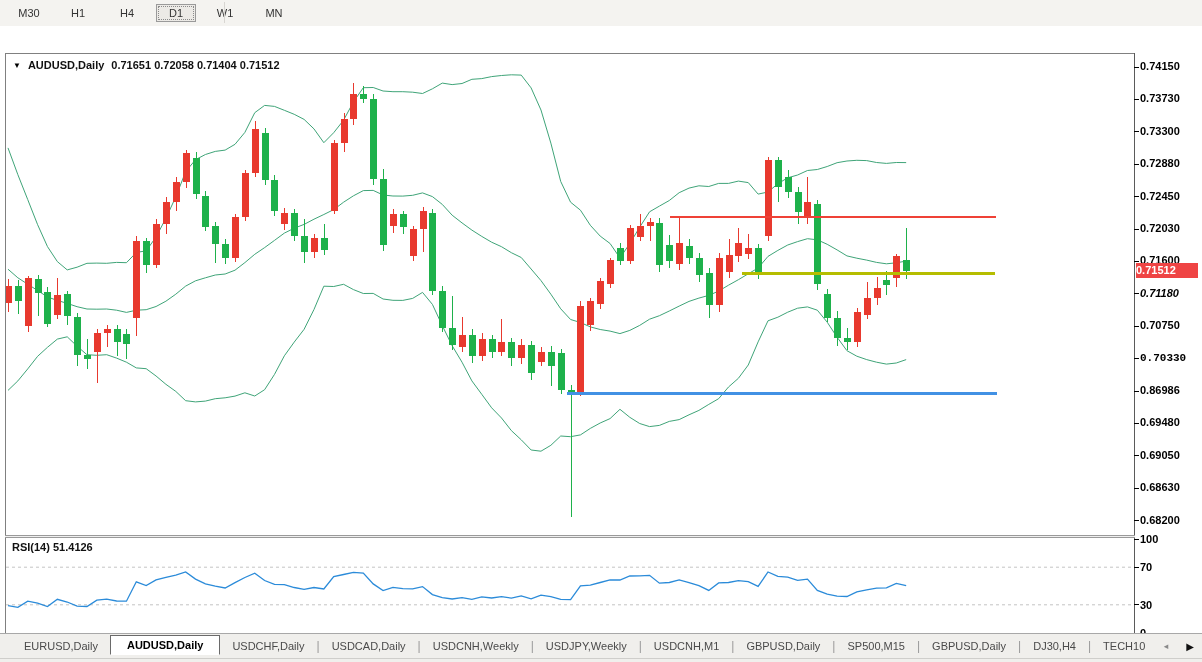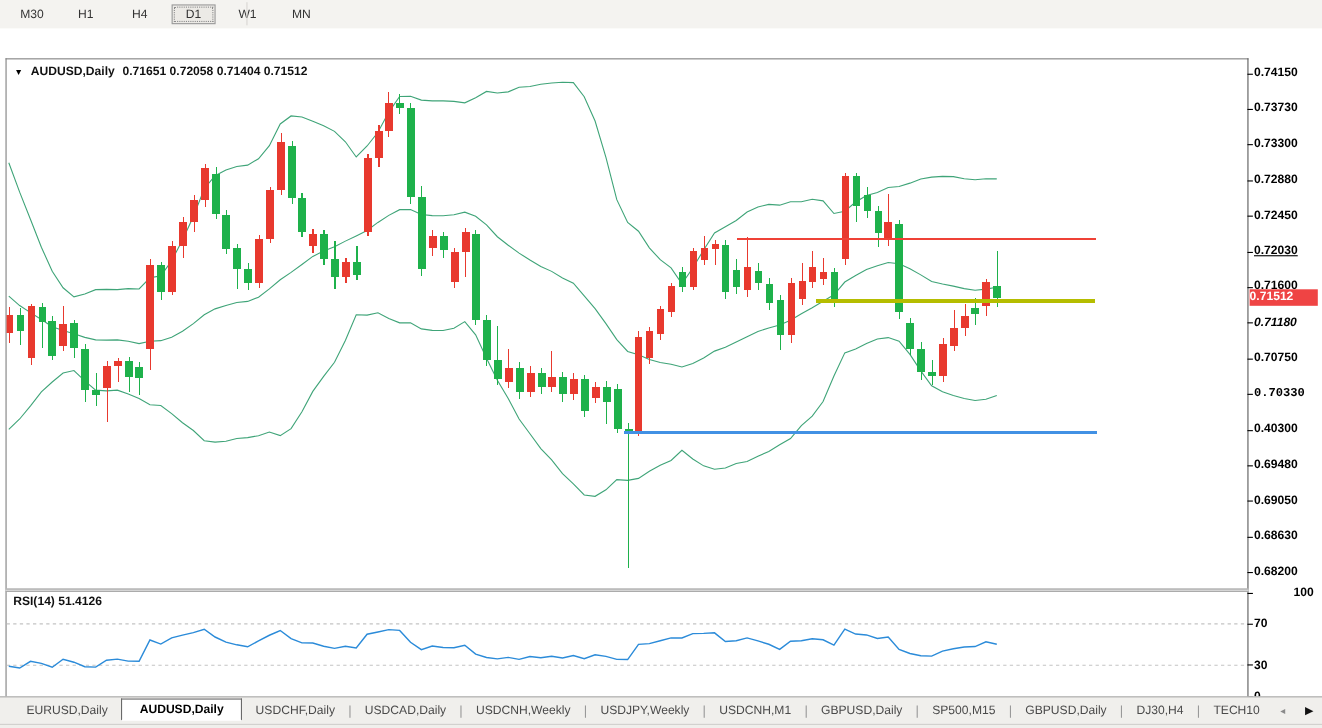--- a/index.html
+++ b/index.html
@@ -284,44 +284,44 @@
         <div class="ylab" style="top: 34px;">0.74150</div>
         <div class="ytick" style="top: 72.9001px;"></div>
         <div class="ylab" style="top: 66.4001px;">0.73730</div>
         <div class="ytick" style="top: 105.3px;"></div>
         <div class="ylab" style="top: 98.8001px;">0.73300</div>
         <div class="ytick" style="top: 137.7px;"></div>
         <div class="ylab" style="top: 131.2px;">0.72880</div>
         <div class="ytick" style="top: 170.1px;"></div>
         <div class="ylab" style="top: 163.6px;">0.72450</div>
         <div class="ytick" style="top: 202.5px;"></div>
-        <div class="ylab" style="top: 196px; text-decoration: underline;">0.72030</div>
+        <div class="ylab" style="top: 196px;">0.72030</div>
         <div class="ytick" style="top: 234.9px;"></div>
         <div class="ylab" style="top: 228.4px;">0.71600</div>
         <div class="ytick" style="top: 267.3px;"></div>
         <div class="ylab" style="top: 260.8px; font-style: italic;">0.71180</div>
         <div class="ytick" style="top: 299.7px;"></div>
         <div class="ylab" style="top: 293.2px;">0.70750</div>
         <div class="ytick" style="top: 332.101px;"></div>
         <div class="ylab" style="top: 325.601px; font-family: Liberation Mono, monospace;">0.70330</div>
         <div class="ytick" style="top: 364.501px;"></div>
-        <div class="ylab" style="top: 358.001px;">0.40300</div>
+        <div class="ylab" style="top: 358.001px;">0.86986</div>
         <div class="ytick" style="top: 396.901px;"></div>
         <div class="ylab" style="top: 390.401px;">0.69480</div>
         <div class="ytick" style="top: 429.301px;"></div>
         <div class="ylab" style="top: 422.801px;">0.69050</div>
         <div class="ytick" style="top: 461.701px;"></div>
         <div class="ylab" style="top: 455.201px;">0.68630</div>
         <div class="ytick" style="top: 494.101px;"></div>
         <div class="ylab" style="top: 487.601px;">0.68200</div>
       </div>
     <div id="price-tag" style="top: 237.003px;">0.71512</div>
     <div id="rsi-axis">
         <div class="ytick" style="top: 512.5px;"></div>
-        <div class="rsilab" style="top: 507px; margin-left: 36px;">100</div>
+        <div class="rsilab" style="top: 507px;">100</div>
         <div class="ytick" style="top: 540.7px;"></div>
         <div class="rsilab" style="top: 535.2px;">70</div>
         <div class="ytick" style="top: 578.3px;"></div>
         <div class="rsilab" style="top: 572.8px;">30</div>
         <div class="ytick" style="top: 606.5px;"></div>
         <div class="rsilab" style="top: 601px;">0</div>
       </div>
 
     <div id="date-axis-line"></div>
     <div id="date-axis">

